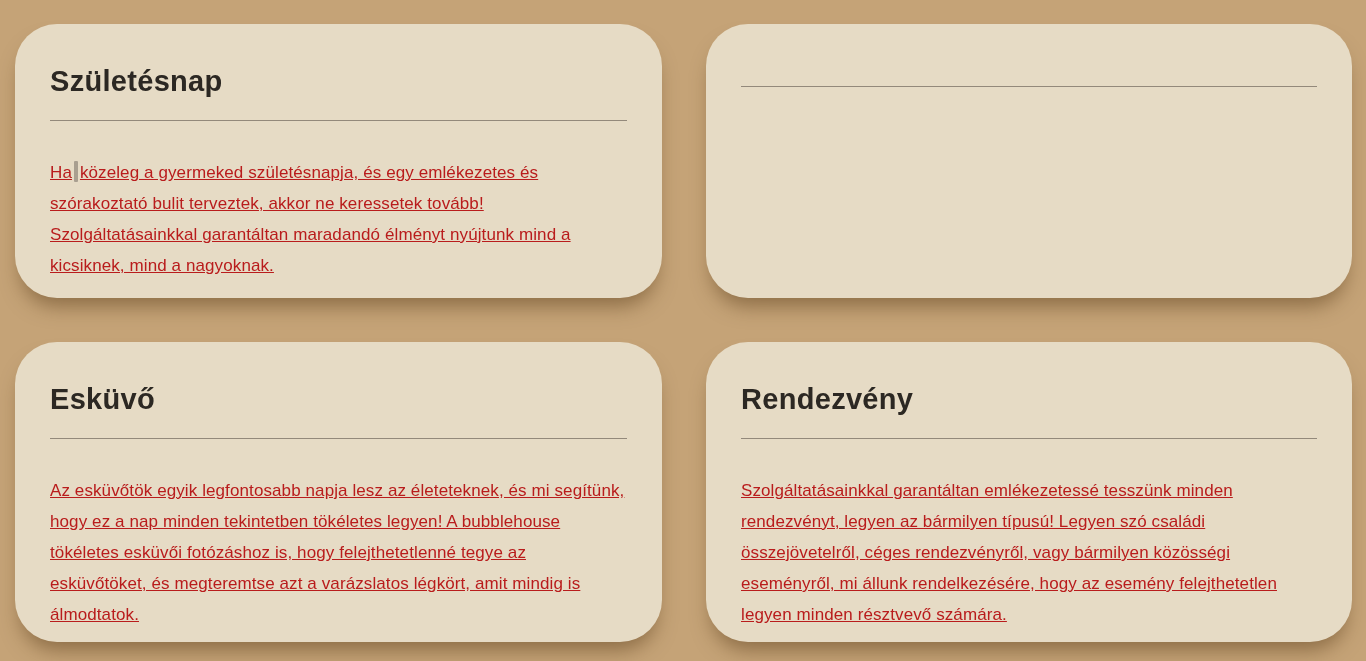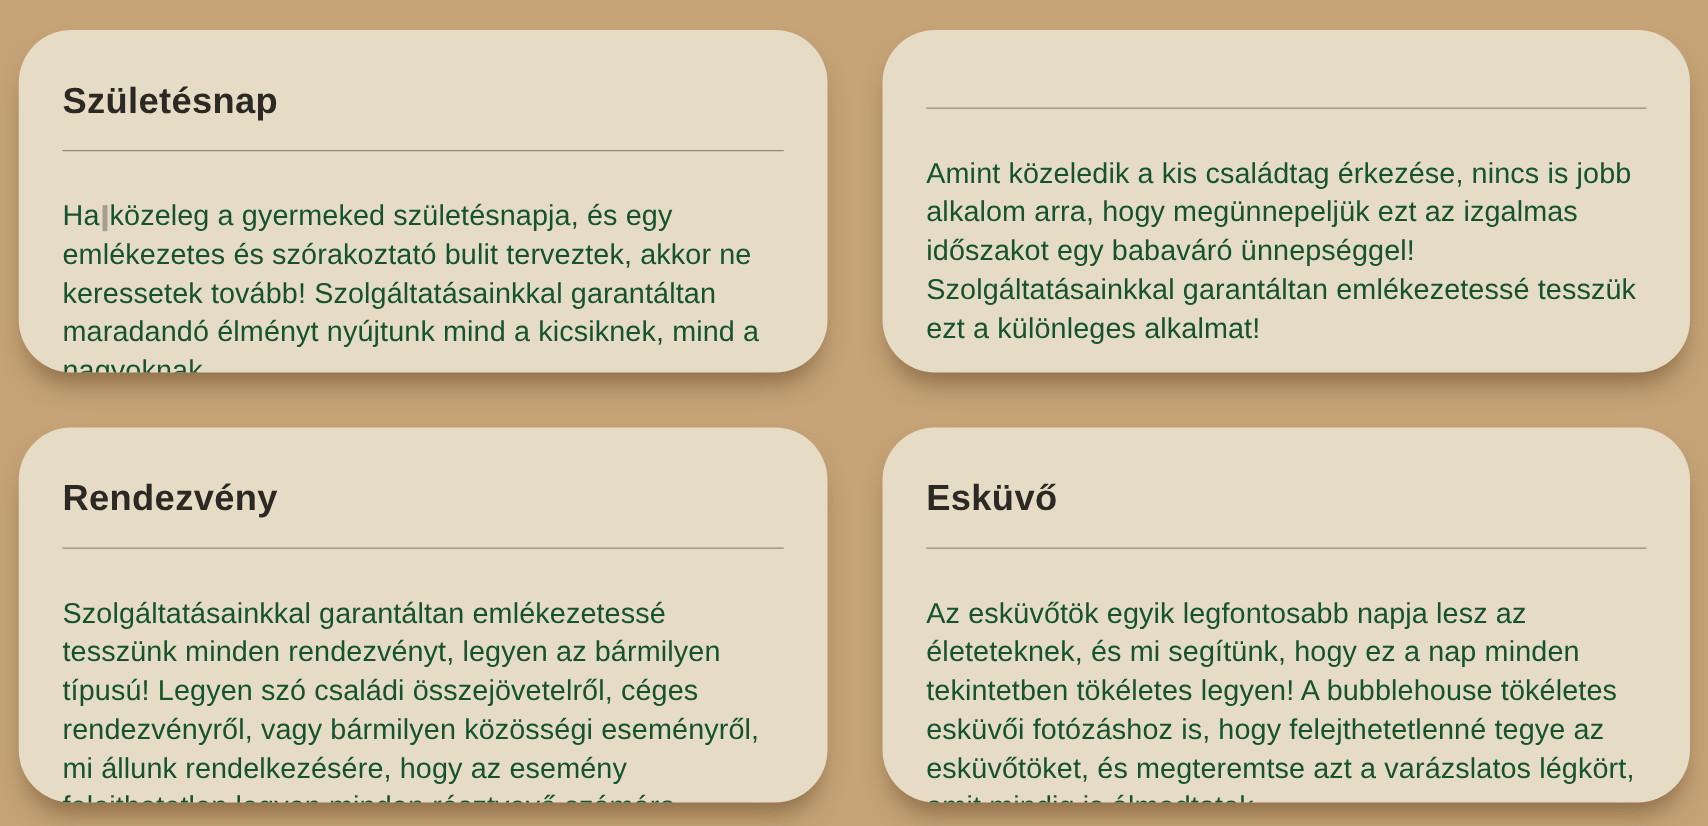--- a/index.html
+++ b/index.html
@@ -41,24 +41,25 @@
     letter-spacing: 0.3px;
     color: #2c2823;
   }
   .card hr {
     border: none;
     border-top: 1px solid #93897b;
     margin: 22px 0 0 0;
   }
   .card p {
     margin: 36px 0 0 0;
-    font-size: 23px;
+    font-size: 17px;
     line-height: 31px;
     letter-spacing: 0.1px;
-    color: #14532d;
+    color: #b91c1c;
+    text-decoration: underline;
   }
   .caret {
     display: inline-block;
     width: 4px;
     height: 21px;
     margin: 0 2px 0 2px;
     background: #a99f90;
     border-radius: 1px;
     vertical-align: text-bottom;
   }
@@ -70,29 +71,28 @@
   <div class="cards">
 
     <section class="card">
       <h2>Születésnap</h2>
       <hr>
       <p><span>Ha</span><span class="caret"></span><span>közeleg a gyermeked születésnapja, és egy emlékezetes és szórakoztató bulit terveztek, akkor ne keressetek tovább! Szolgáltatásainkkal garantáltan maradandó élményt nyújtunk mind a kicsiknek, mind a nagyoknak.</span></p>
     </section>
 
     <section class="card">
       <hr>
-      <p>Amint közeledik a kis családtag érkezése, nincs is jobb alkalom arra, hogy megünnepeljük ezt az izgalmas időszakot egy babaváró ünnepséggel! Szolgáltatásainkkal garantáltan emlékezetessé tesszük ezt a különleges alkalmat!</p>
+    </section>
+
+    <section class="card">
+      <h2>Esküvő</h2>
+      <hr>
+      <p>Az esküvőtök egyik legfontosabb napja lesz az életeteknek, és mi segítünk, hogy ez a nap minden tekintetben tökéletes legyen! A bubblehouse tökéletes esküvői fotózáshoz is, hogy felejthetetlenné tegye az esküvőtöket, és megteremtse azt a varázslatos légkört, amit mindig is álmodtatok.</p>
     </section>
 
     <section class="card">
       <h2>Rendezvény</h2>
       <hr>
       <p>Szolgáltatásainkkal garantáltan emlékezetessé tesszünk minden rendezvényt, legyen az bármilyen típusú! Legyen szó családi összejövetelről, céges rendezvényről, vagy bármilyen közösségi eseményről, mi állunk rendelkezésére, hogy az esemény felejthetetlen legyen minden résztvevő számára.</p>
     </section>
 
-    <section class="card">
-      <h2>Esküvő</h2>
-      <hr>
-      <p>Az esküvőtök egyik legfontosabb napja lesz az életeteknek, és mi segítünk, hogy ez a nap minden tekintetben tökéletes legyen! A bubblehouse tökéletes esküvői fotózáshoz is, hogy felejthetetlenné tegye az esküvőtöket, és megteremtse azt a varázslatos légkört, amit mindig is álmodtatok.</p>
-    </section>
-
   </div>
 </div>
 
 </body></html>

